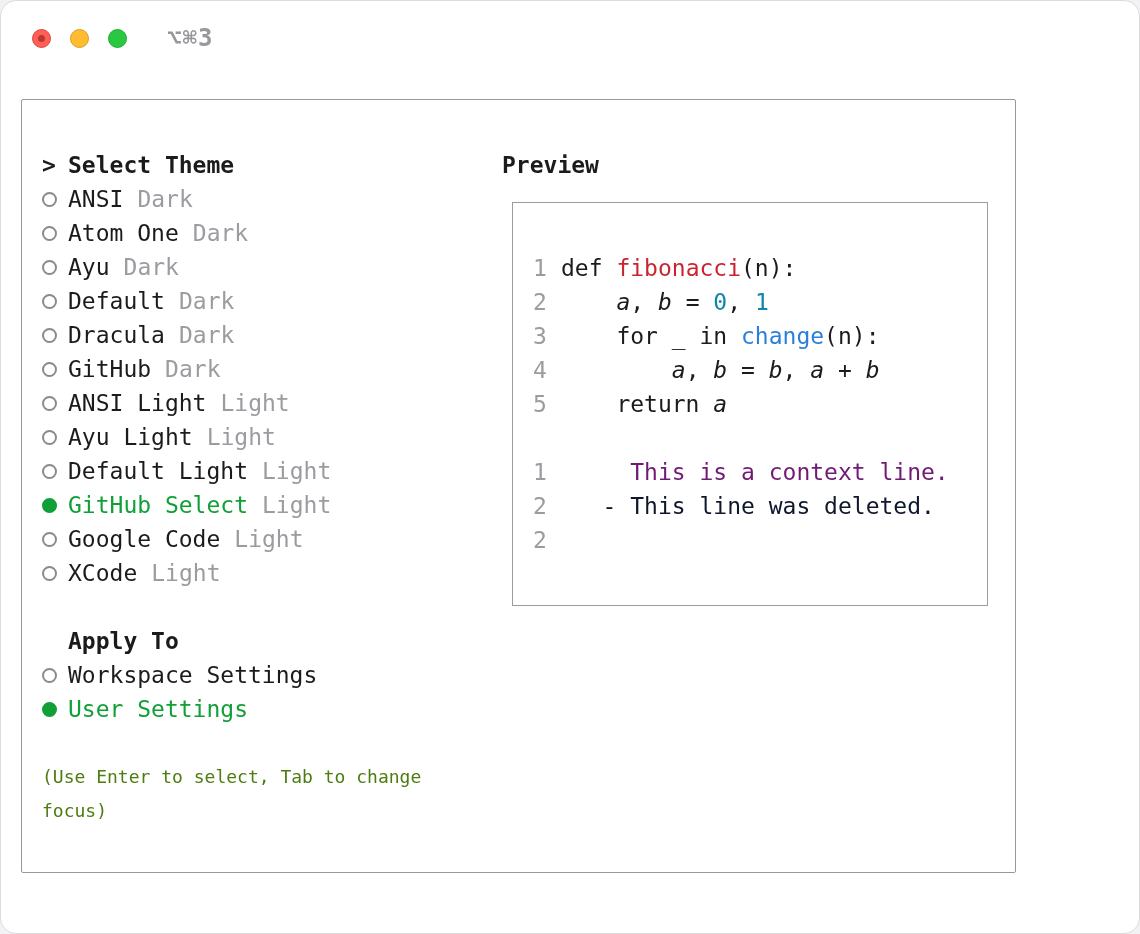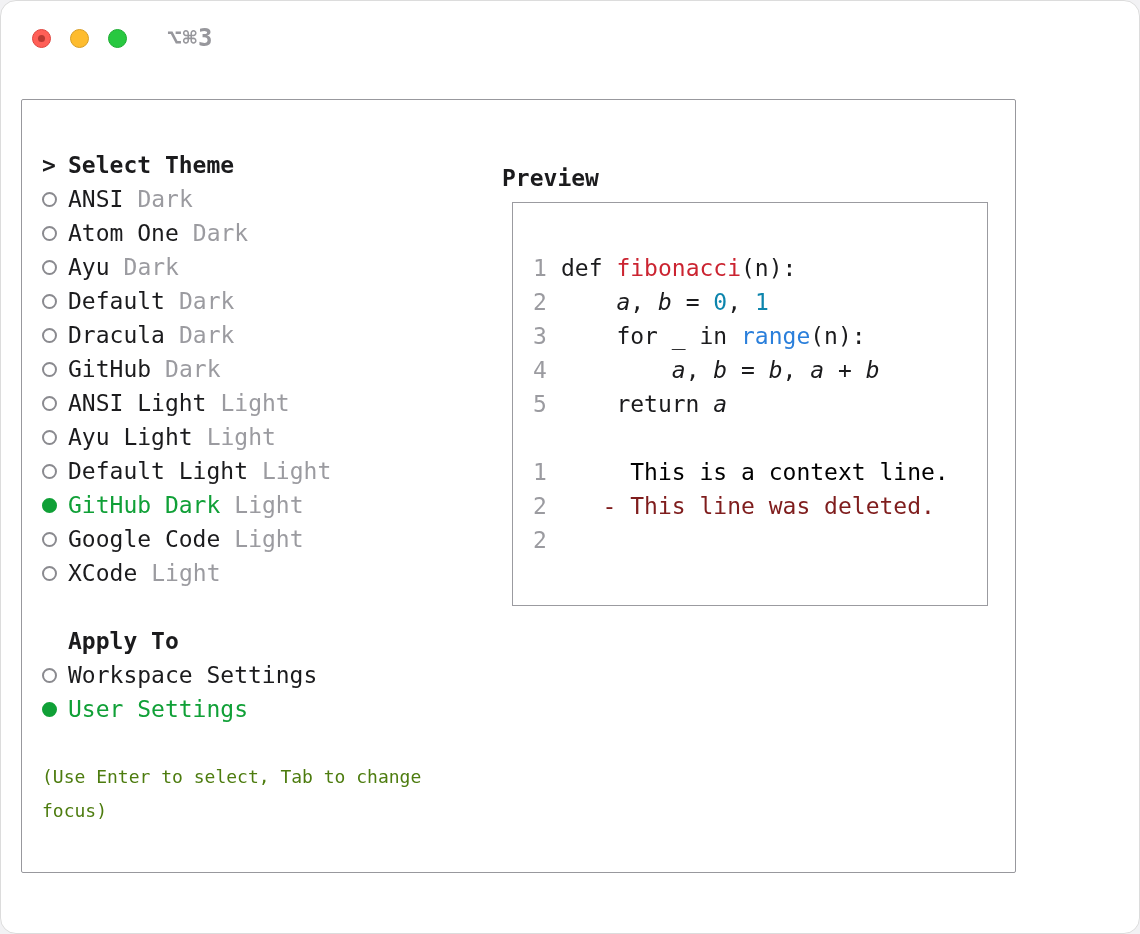--- a/index.html
+++ b/index.html
@@ -52,39 +52,39 @@
   .variant { color:#9b9ba0; margin-left:14px;text-align:right; }
   .spacer { height:34px; }
   .section-title { padding-left:26px; font-weight:bold;text-align:center; }
   .hint {
     width:410px; color:#4d7c0f;
     font-size:18px; line-height:34px;
   }
   
   .preview-title {
     position:absolute; left:480px; top:48px; height:34px;
-    font-size:23px; line-height:34px; font-weight:bold;margin-top:13px;
+    font-size:23px; line-height:34px; font-weight:bold;
   }
   .preview-box {
     position:absolute; left:490px; top:102px; width:476px; height:404px;
     border:1px solid #9b9ba0; background:#ffffff;
   }
   .code { position:absolute; left:20px; top:48px; right:10px; }
   .code-line {
     height:34px; display:flex; white-space:pre;
     font-size:23px; line-height:34px;
   }
   .lnum { color:#9b9ba0; width:28px; flex:none; }
   .tok-p   { color:#1b1b1d; }
   .tok-fn  { color:#cb2431; }
   .tok-n   { color:#0d85ad; }
   .tok-b   { color:#2a7fdb; }
   .tok-v   { color:#1b1b1d; font-style:italic; }
-  .tok-cm  { color:#000000; }
-  .tok-del { color:#7f1d1d; }
+  .tok-cm  { color:#701a75; }
+  .tok-del { color:#0f172a; }
   .tok-add { color:#10a037; }
 </style>
 </head>
 <body>
 
 <div class="window">
 
   <div class="titlebar">
     <span class="light red">
       <span class="inner-dot"></span>
@@ -104,21 +104,21 @@
       <div id="theme-list">
           <div class="row"><span class="radio"></span><span class="label">ANSI</span><span class="variant">Dark</span></div>
           <div class="row"><span class="radio"></span><span class="label">Atom One</span><span class="variant">Dark</span></div>
           <div class="row"><span class="radio"></span><span class="label">Ayu</span><span class="variant">Dark</span></div>
           <div class="row"><span class="radio"></span><span class="label">Default</span><span class="variant">Dark</span></div>
           <div class="row"><span class="radio"></span><span class="label">Dracula</span><span class="variant">Dark</span></div>
           <div class="row"><span class="radio"></span><span class="label">GitHub</span><span class="variant">Dark</span></div>
           <div class="row"><span class="radio"></span><span class="label">ANSI Light</span><span class="variant">Light</span></div>
           <div class="row"><span class="radio"></span><span class="label">Ayu Light</span><span class="variant">Light</span></div>
           <div class="row"><span class="radio"></span><span class="label">Default Light</span><span class="variant">Light</span></div>
-          <div class="row selected"><span class="radio"></span><span class="label">GitHub Dark</span><span class="variant">Light</span></div>
+          <div class="row selected"><span class="radio"></span><span class="label">GitHub Select</span><span class="variant">Light</span></div>
           <div class="row"><span class="radio"></span><span class="label">Google Code</span><span class="variant">Light</span></div>
           <div class="row"><span class="radio"></span><span class="label">XCode</span><span class="variant">Light</span></div>
         </div>
 
       <div class="spacer"></div>
 
       <div class="row section-title">Apply To</div>
 
       <div id="apply-list">
           <div class="row"><span class="radio"></span><span class="label">Workspace Settings</span></div>
@@ -129,21 +129,21 @@
 
       <div class="hint">(Use Enter to select, Tab to change focus)</div>
     </div>
 
     <div class="preview-title">Preview</div>
 
     <div class="preview-box">
       <div class="code" id="code-lines">
           <div class="code-line"><span class="lnum">1</span><span class="code-content"><span class="tok-p">def </span><span class="tok-fn">fibonacci</span><span class="tok-p">(n):</span></span></div>
           <div class="code-line"><span class="lnum">2</span><span class="code-content"><span class="tok-p">    </span><span class="tok-v">a</span><span class="tok-p">, </span><span class="tok-v">b</span><span class="tok-p"> = </span><span class="tok-n">0</span><span class="tok-p">, </span><span class="tok-n">1</span></span></div>
-          <div class="code-line"><span class="lnum">3</span><span class="code-content"><span class="tok-p">    for _ in </span><span class="tok-b">range</span><span class="tok-p">(n):</span></span></div>
+          <div class="code-line"><span class="lnum">3</span><span class="code-content"><span class="tok-p">    for _ in </span><span class="tok-b">change</span><span class="tok-p">(n):</span></span></div>
           <div class="code-line"><span class="lnum">4</span><span class="code-content"><span class="tok-p">        </span><span class="tok-v">a</span><span class="tok-p">, </span><span class="tok-v">b</span><span class="tok-p"> = </span><span class="tok-v">b</span><span class="tok-p">, </span><span class="tok-v">a</span><span class="tok-p"> + </span><span class="tok-v">b</span></span></div>
           <div class="code-line"><span class="lnum">5</span><span class="code-content"><span class="tok-p">    return </span><span class="tok-v">a</span></span></div>
           <div class="code-line"><span class="lnum"></span><span class="code-content"></span></div>
           <div class="code-line"><span class="lnum">1</span><span class="code-content"><span class="tok-cm">     This is a context line.</span></span></div>
           <div class="code-line"><span class="lnum">2</span><span class="code-content"><span class="tok-del">   - This line was deleted.</span></span></div>
           <div class="code-line"><span class="lnum">2</span></div>
         </div>
     </div>
 
   </div>

